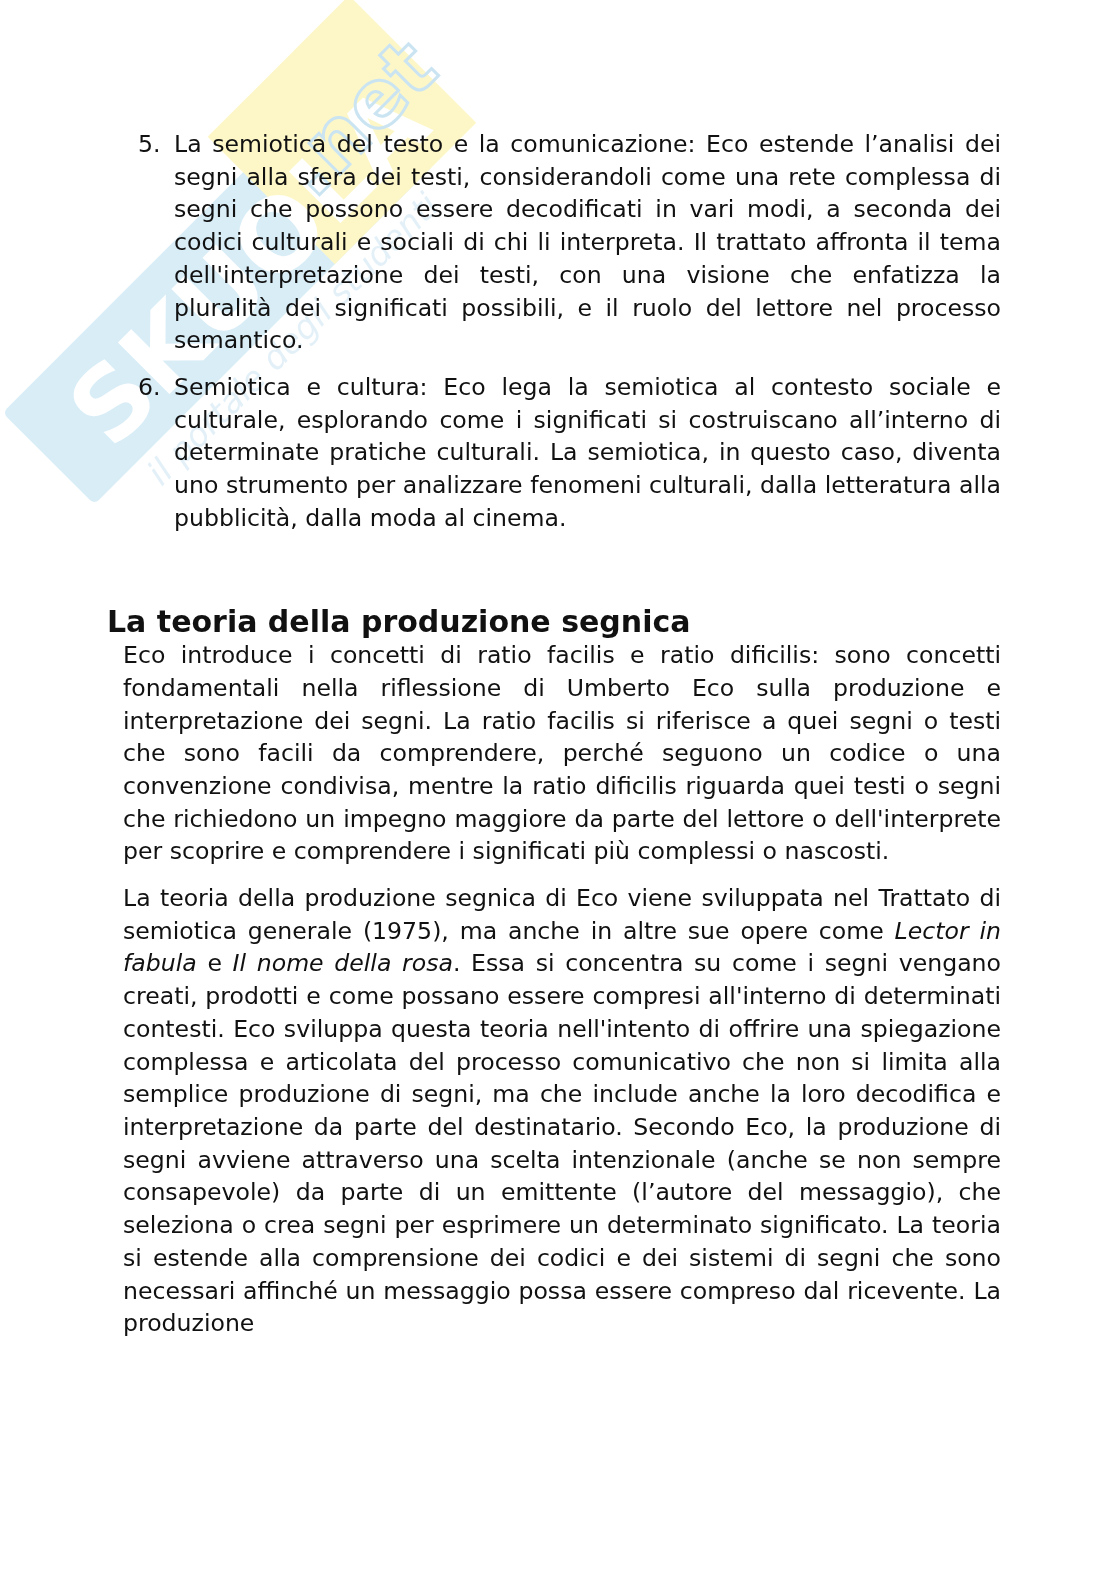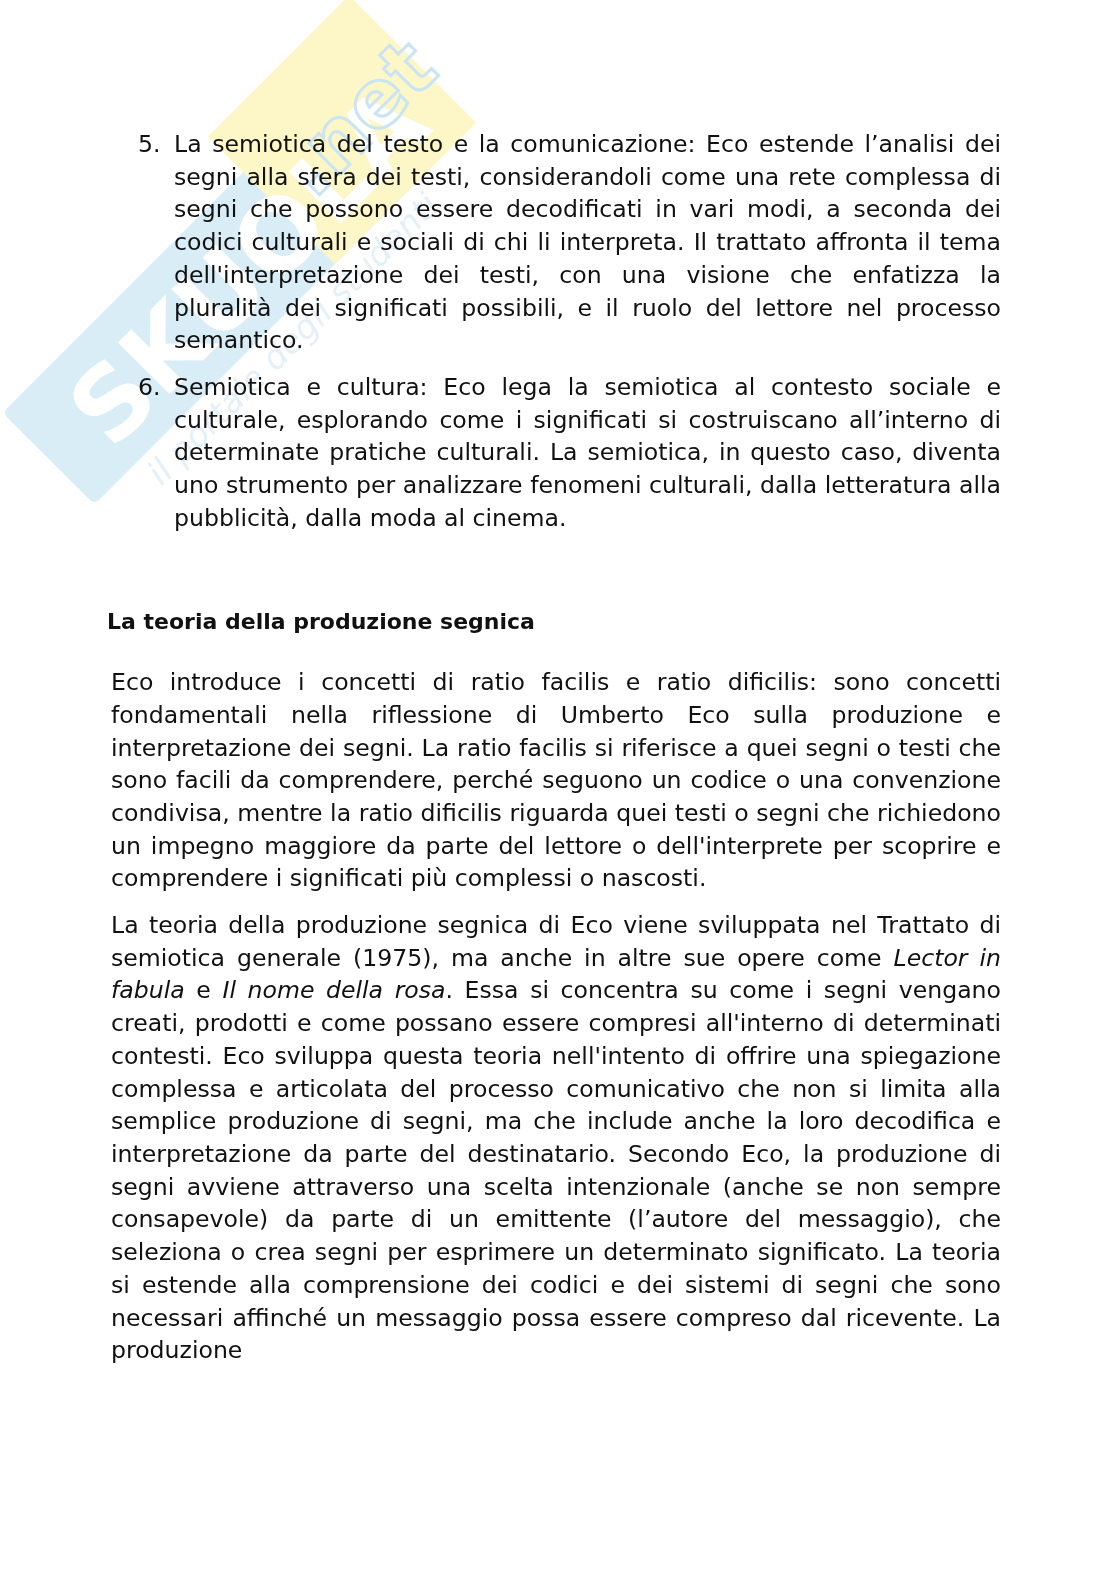--- a/index.html
+++ b/index.html
@@ -46,27 +46,27 @@
     }
     ol.sections li .marker {
       position: absolute;
       left: 31px;
       top: 0;
     }
     .spacer {
       height: 58px;
     }
     h2.section-title {
-      font-size: 22px;
+      font-size: 30px;
       font-weight: bold;
-      margin: 0 0 27px 0;
+      margin: 0 0 0 0;
       line-height: 32.7px;
     }
     p.body {
-      margin: 0 0 14px 4px;
+      margin: 0 0 14px 16px;
       text-align: justify;
     }
     b { font-weight: normal; }
     i { font-style: italic; }
   </style>
 </head>
 <body>
 
 <svg class="watermark" viewBox="0 0 1116 1579" xmlns="http://www.w3.org/2000/svg">
   <g transform="rotate(-45 250 250)" opacity="0.95">

